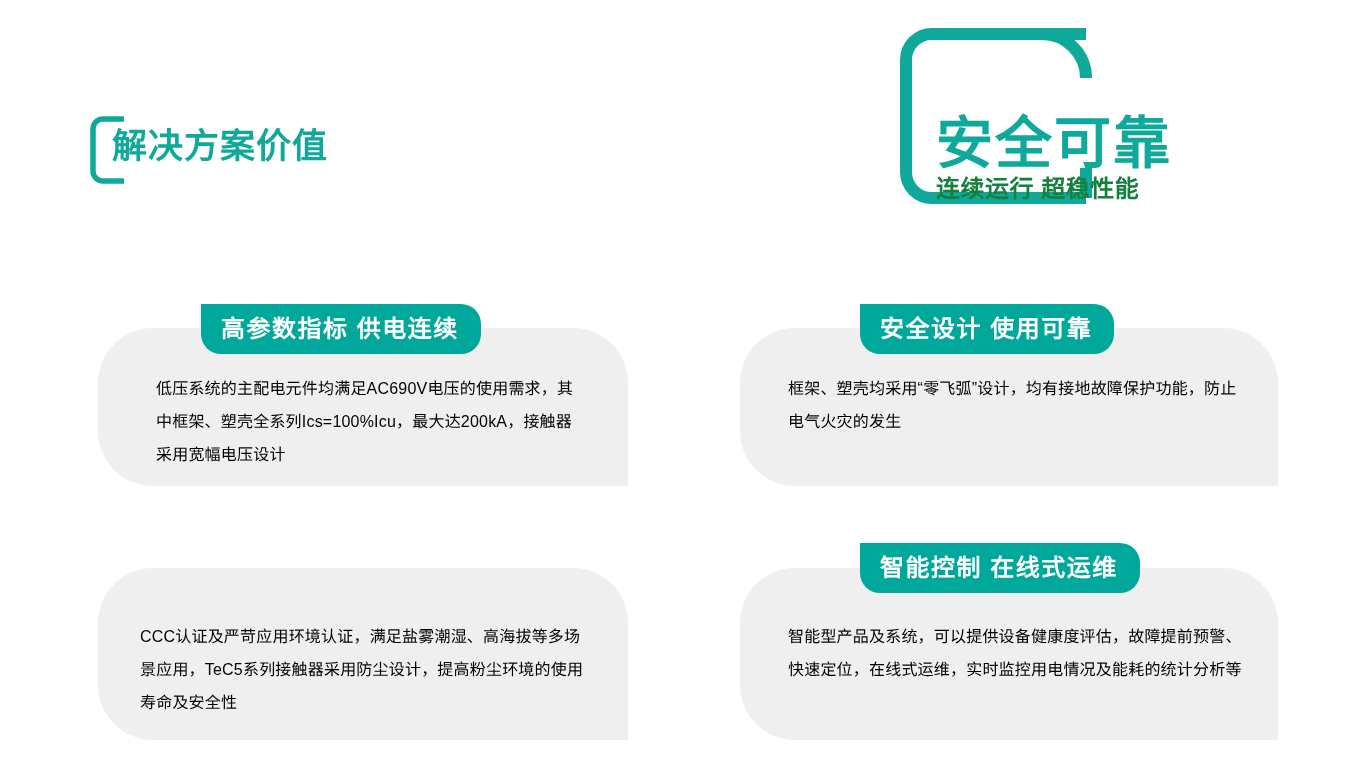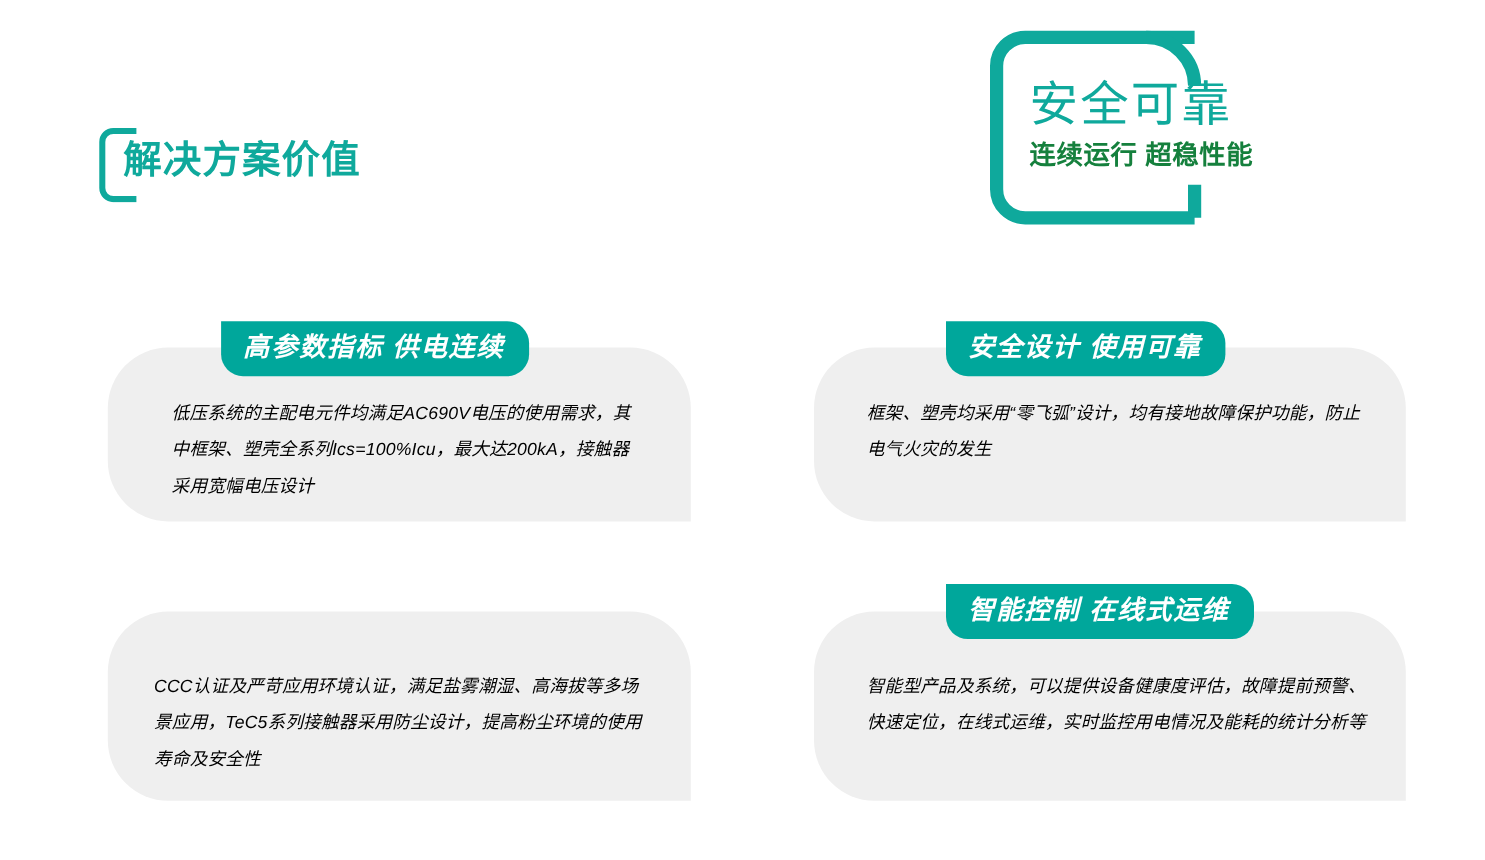--- a/index.html
+++ b/index.html
@@ -67,45 +67,45 @@
     height: 196px;
   }
   .logo-text-wrap {
     position: absolute;
     left: 40px;
     top: 52px;
     width: 240px;
     text-align: left;
   }
   .logo-title {
-    font-size: 44px;
-    font-weight: 400;
+    font-size: 57px;
+    font-weight: 700;
     color: #0FA99C;
     letter-spacing: 2px;
     line-height: 52px;
     white-space: nowrap;
+    margin-top: 47px;
   }
   .logo-subtitle {
     margin-top: 5px;
     font-size: 24px;
     font-weight: 700;
     color: #15803d;
     letter-spacing: 0.5px;
     line-height: 30px;
     white-space: nowrap;
   }
 
   
   .cards {
     position: absolute;
     left: 0;
-    top: 4px;
+    top: 16px;
     width: 1350px;
     height: 694px;
-    font-style: italic;
   }
 
   .card {
     position: absolute;
     background: #EFEFEF;
     border-radius: 55px 55px 0px 55px;
   }
   .card.col-left  { left: 98px;  width: 530px; }
   .card.col-right { left: 740px; width: 538px; }
   .card.row-top    { top: 312px; height: 158px; }

